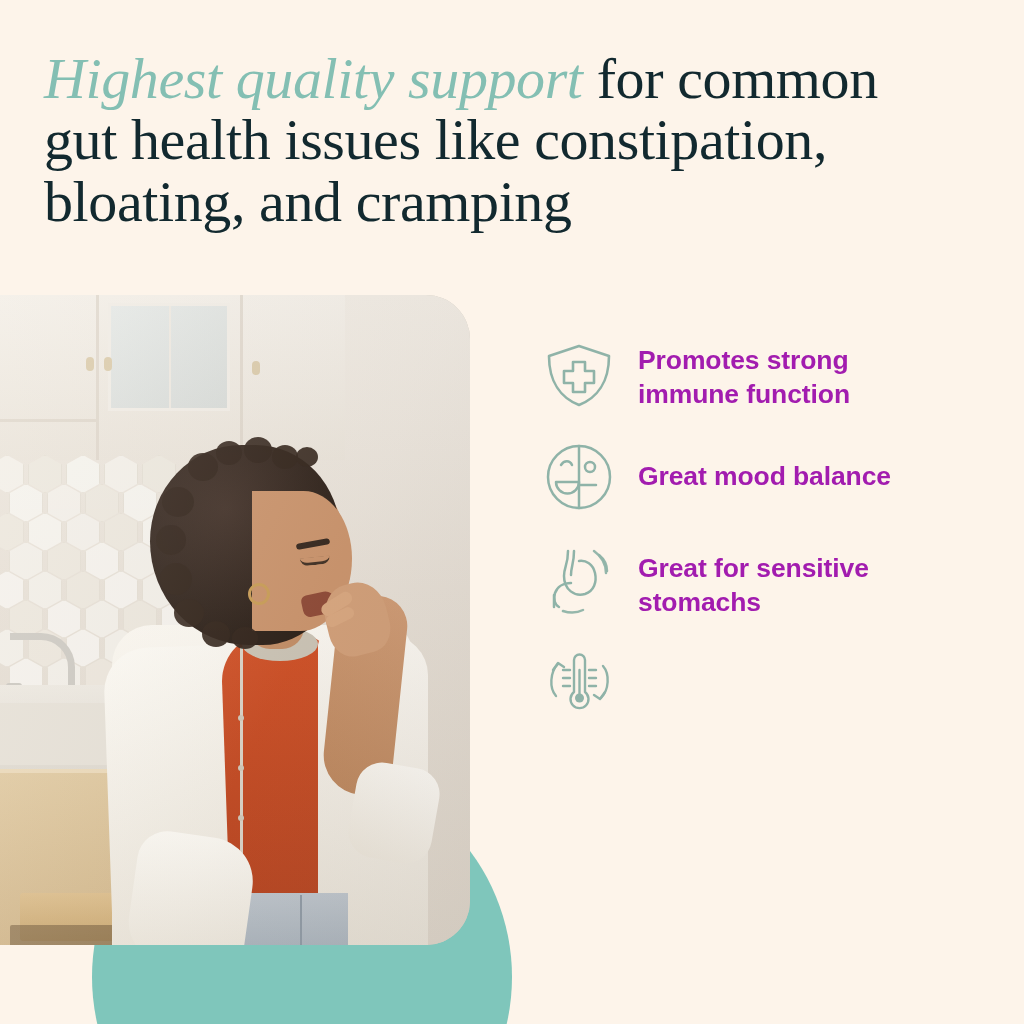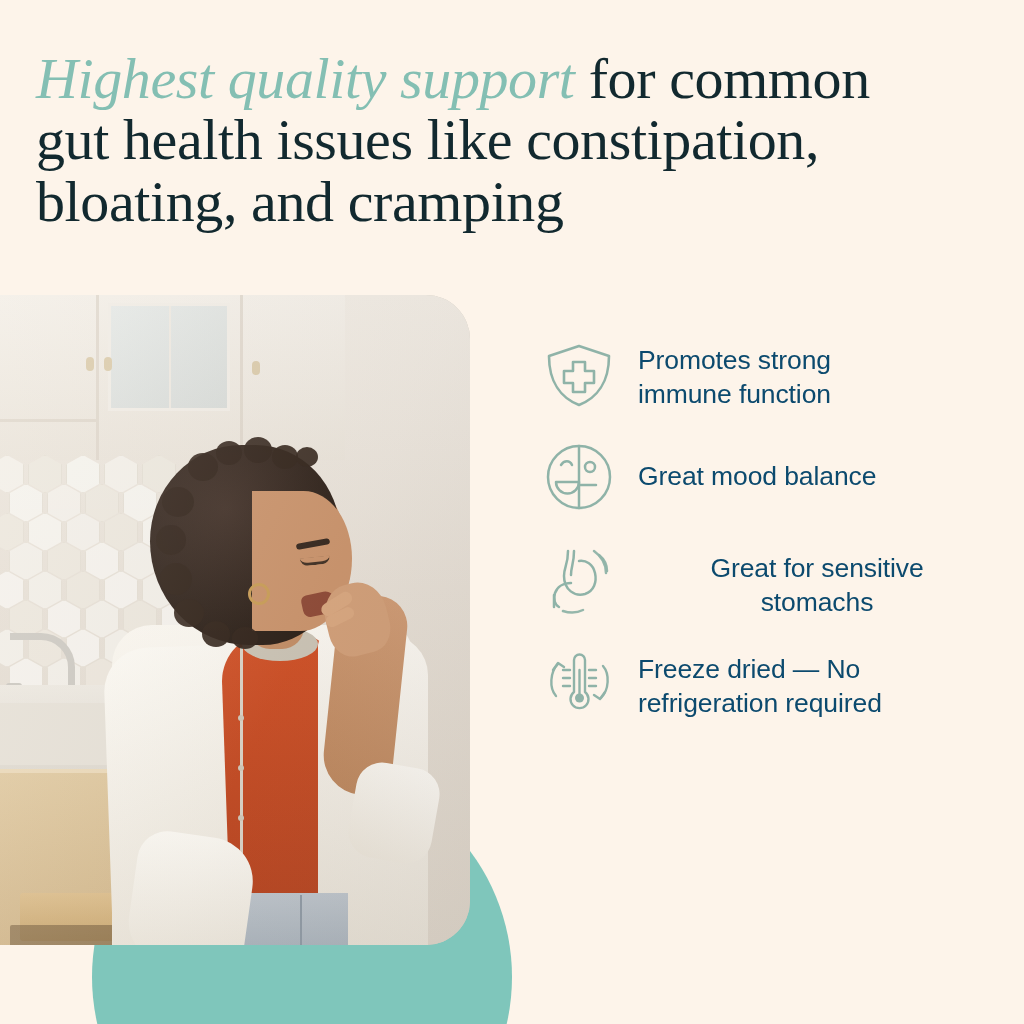--- a/index.html
+++ b/index.html
@@ -7,21 +7,21 @@
   body {
     background:#FDF4EA;
     font-family:"Liberation Sans", sans-serif;
     position:relative;
     overflow:hidden;
   }
 
   
   .headline {
     position:absolute;
-    left:36px; top:48px; width:900px;
+    left:44px; top:48px; width:900px;
     font-family:"Liberation Serif", serif;
     font-size:58px;
     line-height:1.06;
     color:#12292F;
     letter-spacing:-0.4px;
   }
   .headline .accent {
     font-style:italic;
     color:#84BFB3;
   }
@@ -267,29 +267,29 @@
   .b-icon {
     flex:0 0 78px;
     height:78px;
     display:flex; align-items:center; justify-content:center;
   }
   .b-icon svg { display:block; }
   .b-text {
     flex:1;
     font-size:26.5px;
     line-height:1.27;
-    font-weight:normal;
-    color:#0c4a6e;
+    font-weight:bold;
+    color:#a21caf;
     letter-spacing:-0.1px;
     padding-top:10px;
     white-space:pre-line;
   }
   .benefit.b1 .b-text { padding-top:8px; }
   .benefit.b3 .b-text { padding-top:22px; }
-  .benefit.b4 .b-text { padding-top:12px;text-align:center; }
+  .benefit.b4 .b-text { padding-top:12px; }
 </style>
 </head>
 <body>
 
 <div class="headline">
   <span class="accent">Highest quality support</span><span> for common gut health issues like constipation, bloating, and cramping</span>
 </div>
 
 <div class="hero">
 
@@ -494,17 +494,15 @@
         <line x1="22" y1="40" x2="29" y2="40"></line>
         <line x1="48" y1="24" x2="55" y2="24"></line>
         <line x1="48" y1="32" x2="55" y2="32"></line>
         <line x1="48" y1="40" x2="55" y2="40"></line>
         <path d="M15 50 C8 42 9 26 17 18"></path>
         <path d="M12 24 L17 17 L23 21"></path>
         <path d="M62 20 C69 28 68 44 60 52"></path>
         <path d="M64 46 L59 53 L53 49"></path>
       </svg>
     </div>
-    <div class="b-text">Freeze dried — No
-refrigeration required</div>
   </div>
 
 </div>
 
 </body></html>

